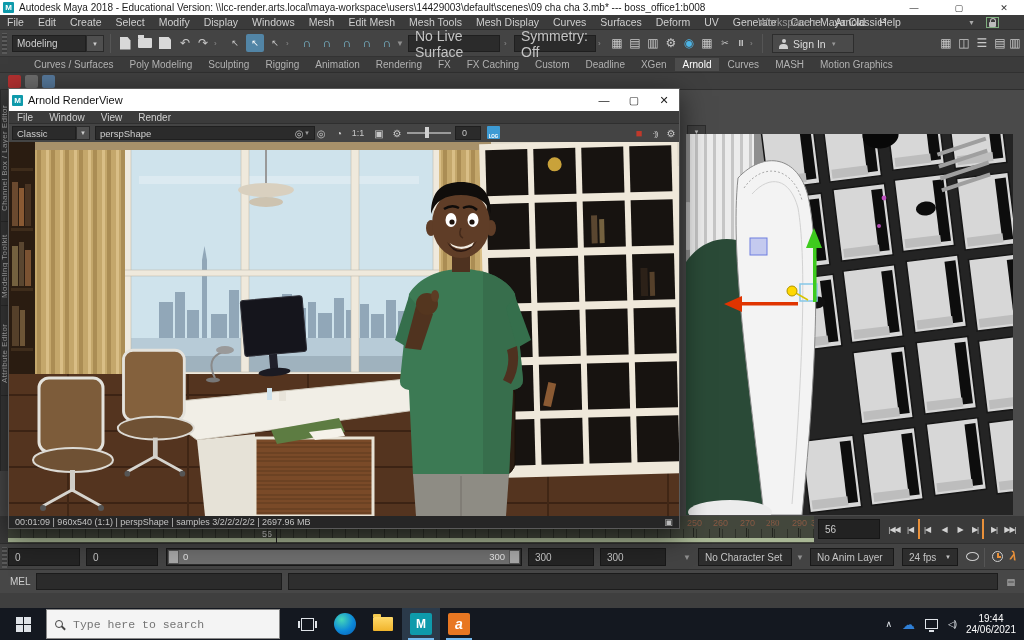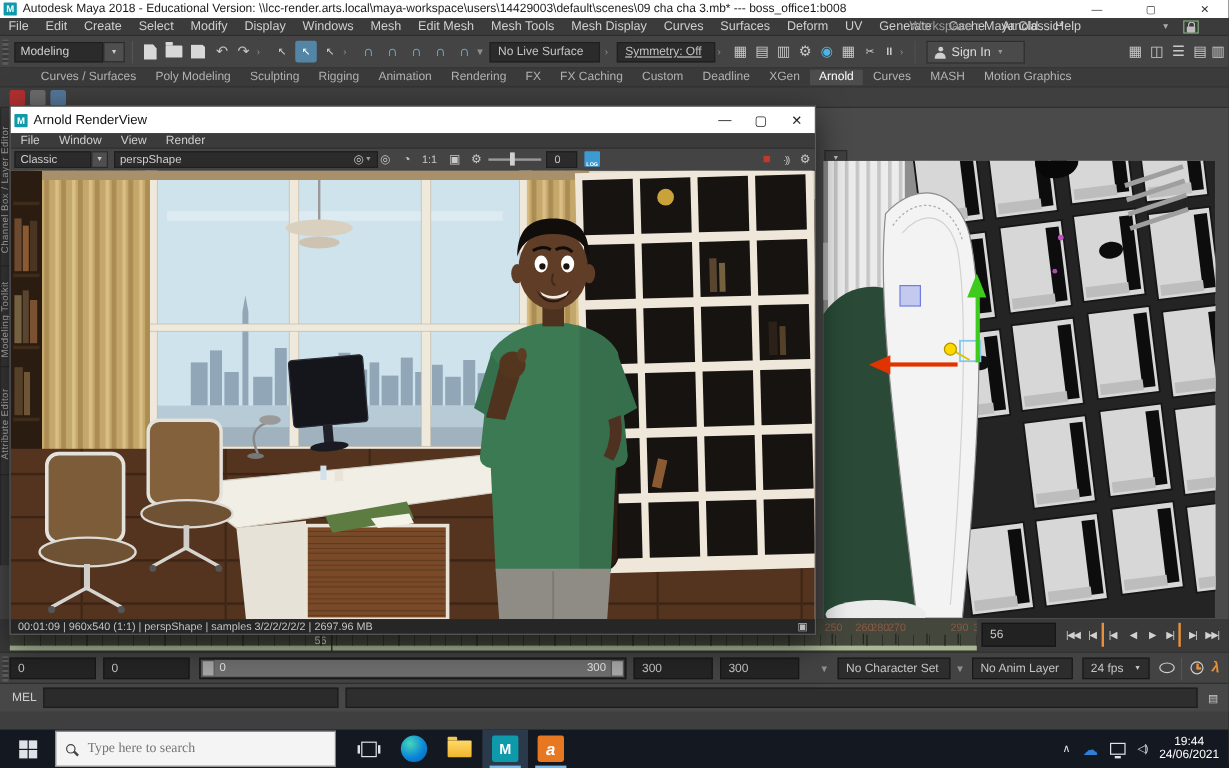--- a/index.html
+++ b/index.html
@@ -34,21 +34,21 @@
       padding:0 4px;height:17px;top:5px;}
   .dd .arr{margin-left:auto;font-size:6px;color:#999;}
   .ddbtn{width:18px;height:17px;top:5px;background:#4f4f4f;border:1px solid #2a2a2a;display:flex;align-items:center;
          justify-content:center;font-size:6px;color:#ccc;}
   .tbi{height:18px;top:4px;display:flex;align-items:center;justify-content:center;color:#c9c9c9;font-size:12px;width:18px;}
   .tbi.small{font-size:9px;}
   .tbi.blue{color:#7ec3d8;}
   .tbi.active{background:#5285a6;border-radius:2px;color:#fff;}
   .sepv{width:1px;height:19px;top:4px;background:#383838;border-right:1px solid #555;}
   .seph{color:#8f8f8f;font-size:8px;top:9px;}
-  .field{background:#2b2b2b;border:1px solid #1f1f1f;color:#c4c4c4;font-size:10px;height:17px;top:5px;
+  .field{background:#2b2b2b;border:1px solid #1f1f1f;color:#c4c4c4;font-size:14px;height:17px;top:5px;
          display:flex;align-items:center;padding:0 6px;}
   .icon-doc{width:11px;height:13px;background:#d8d8d8;clip-path:polygon(0 0,70% 0,100% 30%,100% 100%,0 100%);}
   .icon-folder{width:14px;height:10px;background:#d8d8d8;border-radius:1px;position:relative;}
   .icon-folder::before{content:'';position:absolute;top:-3px;left:0;width:6px;height:3px;background:#d8d8d8;}
   .icon-save{width:12px;height:12px;background:#d8d8d8;clip-path:polygon(0 0,80% 0,100% 20%,100% 100%,0 100%);}
   .signin{top:4px;height:19px;background:#4a4a4a;border:1px solid #2d2d2d;display:flex;align-items:center;
           font-size:10.5px;color:#dcdcdc;padding:0 6px;gap:5px;}
   .person{width:9px;height:10px;position:relative;}
   .person::before{content:'';position:absolute;left:2.5px;top:0;width:4px;height:4px;border-radius:50%;background:#cfcfcf;}
   .person::after{content:'';position:absolute;left:0;top:5px;width:9px;height:5px;border-radius:4px 4px 0 0;background:#cfcfcf;}
@@ -121,21 +121,21 @@
   .melbox{position:absolute;top:3px;height:17px;background:#2b2b2b;border:1px solid #1c1c1c;}
   .helpline{left:0;top:593px;width:1024px;height:15px;background:#4a4a4a;border-top:1px solid #3a3a3a;
             font-size:9px;color:#b3b3b3;}
   
   .taskbar{left:0;top:608px;width:1024px;height:32px;background:#141820;display:flex;align-items:center;}
   .tb-start{width:46px;height:32px;display:flex;align-items:center;justify-content:center;}
   .winlogo{display:grid;grid-template-columns:7px 7px;grid-template-rows:7px 7px;gap:1px;}
   .winlogo i{background:#dfe3e8;}
   .tb-search{width:234px;height:30px;background:#f4f4f4;border:1px solid #888;display:flex;align-items:center;padding:0 8px;gap:8px;}
   .tb-search input{border:none;background:transparent;outline:none;font-size:11.5px;color:#333;width:180px;
-                   font-family:Liberation Serif, serif;}
+                   font-family:Liberation Mono, monospace;}
   .mag{width:8px;height:8px;border:1.5px solid #444;border-radius:50%;position:relative;flex:0 0 auto;}
   .mag::after{content:'';position:absolute;width:5px;height:1.5px;background:#444;transform:rotate(45deg);right:-4px;bottom:-1px;}
   .tb-app{width:38px;height:32px;display:flex;align-items:center;justify-content:center;position:relative;}
   .tb-app.open::after{content:'';position:absolute;left:6px;right:6px;bottom:0;height:2px;background:#76b9ed;}
   .tb-app.focused{background:#2b3a4a;}
   .taskview{width:13px;height:13px;border:1.5px solid #dfe3e8;position:relative;}
   .taskview::before{content:'';position:absolute;left:-4px;top:2px;width:2px;height:7px;background:#dfe3e8;}
   .taskview::after{content:'';position:absolute;right:-4px;top:2px;width:2px;height:7px;background:#dfe3e8;}
   .edgeicon{width:22px;height:22px;border-radius:50%;background:radial-gradient(circle at 35% 30%,#45d7b8,#0c88d8 55%,#0a5cb0);}
   .foldicon{width:20px;height:14px;background:linear-gradient(#ffd969,#f0b42c);border-radius:1px;position:relative;}
@@ -217,21 +217,21 @@
     <span class="abs tbi small" style="left:266px;">↖</span>
     <span class="abs seph" style="left:286px;">›</span>
     <span class="abs tbi blue" style="left:298px;">∩</span>
     <span class="abs tbi blue" style="left:318px;">∩</span>
     <span class="abs tbi blue" style="left:338px;">∩</span>
     <span class="abs tbi blue" style="left:358px;">∩</span>
     <span class="abs tbi blue" style="left:378px;">∩</span>
     <span class="abs seph" style="left:396px;">▼</span>
     <span class="abs field" style="left:408px;width:92px;">No Live Surface</span>
     <span class="abs seph" style="left:504px;">›</span>
-    <span class="abs field" style="left:514px;width:82px;text-decoration:underline;">Symmetry: Off</span>
+    <span class="abs field" style="left:514px;width:82px;">Symmetry: Off</span>
     <span class="abs seph" style="left:598px;">›</span>
     <span class="abs tbi" style="left:608px;">▦</span>
     <span class="abs tbi" style="left:626px;">▤</span>
     <span class="abs tbi" style="left:644px;">▥</span>
     <span class="abs tbi" style="left:662px;">⚙</span>
     <span class="abs tbi" style="left:680px;color:#4db5e6;">◉</span>
     <span class="abs tbi" style="left:698px;">▦</span>
     <span class="abs tbi small" style="left:716px;">✂</span>
     <span class="abs tbi small" style="left:732px;font-weight:bold;">II</span>
     <span class="abs seph" style="left:750px;">›</span>
@@ -347,21 +347,21 @@
       <div class="vtab" style="top:222px;height:84px;">Attribute Editor</div>
     </div>
   </div>
 
   <div class="abs timeline">
     <div class="ruler">
       <div class="cachebar"></div>
       <span class="ticklab" style="left:679px;">250</span>
       <span class="ticklab" style="left:705px;">260</span>
       <span class="ticklab" style="left:732px;">270</span>
-      <span class="ticklab" style="left:718px;">280</span>
+      <span class="ticklab" style="left:758px;font-family:Liberation Serif, serif;">280</span>
       <span class="ticklab" style="left:784px;">290</span>
       <span class="ticklab" style="left:803px;">300</span>
       <span class="tickline" style="left:685px;"></span>
         <span class="tickline" style="left:711px;"></span>
       <span class="tickline" style="left:738px;"></span>
         <span class="tickline" style="left:764px;"></span>
       <span class="tickline" style="left:790px;"></span>
       <span class="cfmark" style="left:268px;"></span>
       <span class="cflab" style="left:254px;top:13px;">56</span>
     </div>

